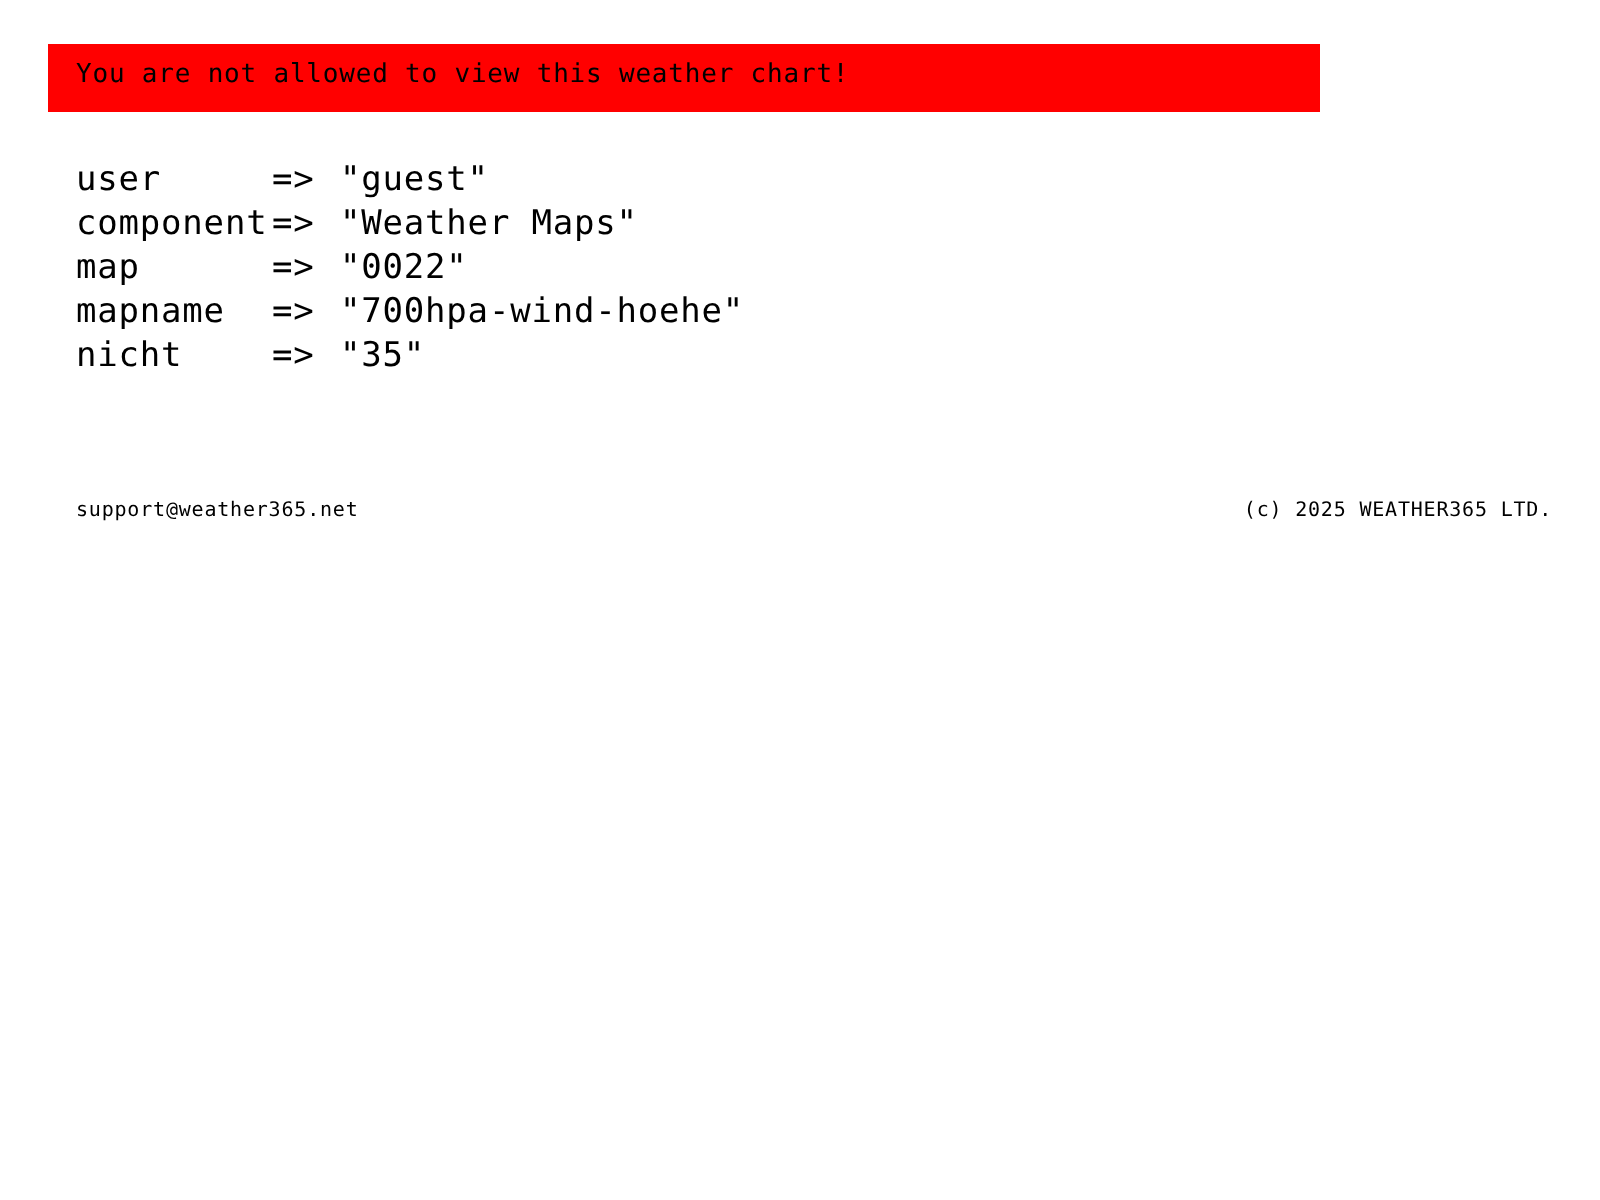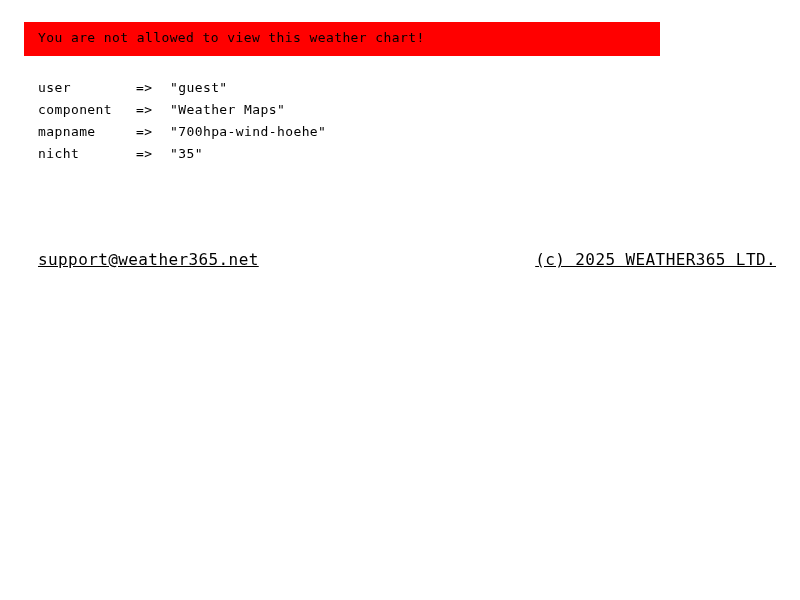--- a/index.html
+++ b/index.html
@@ -46,45 +46,44 @@
   .params {
     position: absolute;
     left: 38px;
     top: 80px;
     border-collapse: collapse;
   }
   .params td {
     padding: 0 0 2px 0;
     height: 20px;
     vertical-align: top;
-    font-size: 13px;
+    font-size: 17px;
     letter-spacing: 0.4px;
     white-space: nowrap;
   }
   .params .k {
     width: 98px;
   }
   .params .arrow {
     width: 30px;
   }
   .params .v {
     padding-left: 4px;
   }
   .footer {
     position: absolute;
     left: 38px;
     top: 250px;
     width: 738px;
     display: flex;
     justify-content: space-between;
     align-items: baseline;
-    font-size: 16px;
+    font-size: 10px;
     letter-spacing: 0.4px;
     white-space: nowrap;
-    text-decoration: underline;
   }
   .footer .support {
     color: #000000;
     text-decoration: none;
   }
 </style>
 </head>
 <body>
 
 <div class="page">
@@ -99,20 +98,25 @@
       <td class="k">user</td>
       <td class="arrow">=&gt;</td>
       <td class="v">"guest"</td>
     </tr>
     <tr>
       <td class="k">component</td>
       <td class="arrow">=&gt;</td>
       <td class="v">"Weather Maps"</td>
     </tr>
     <tr>
+      <td class="k">map</td>
+      <td class="arrow">=&gt;</td>
+      <td class="v">"0022"</td>
+    </tr>
+    <tr>
       <td class="k">mapname</td>
       <td class="arrow">=&gt;</td>
       <td class="v">"700hpa-wind-hoehe"</td>
     </tr>
     <tr>
       <td class="k">nicht</td>
       <td class="arrow">=&gt;</td>
       <td class="v">"35"</td>
     </tr>
   </tbody>

